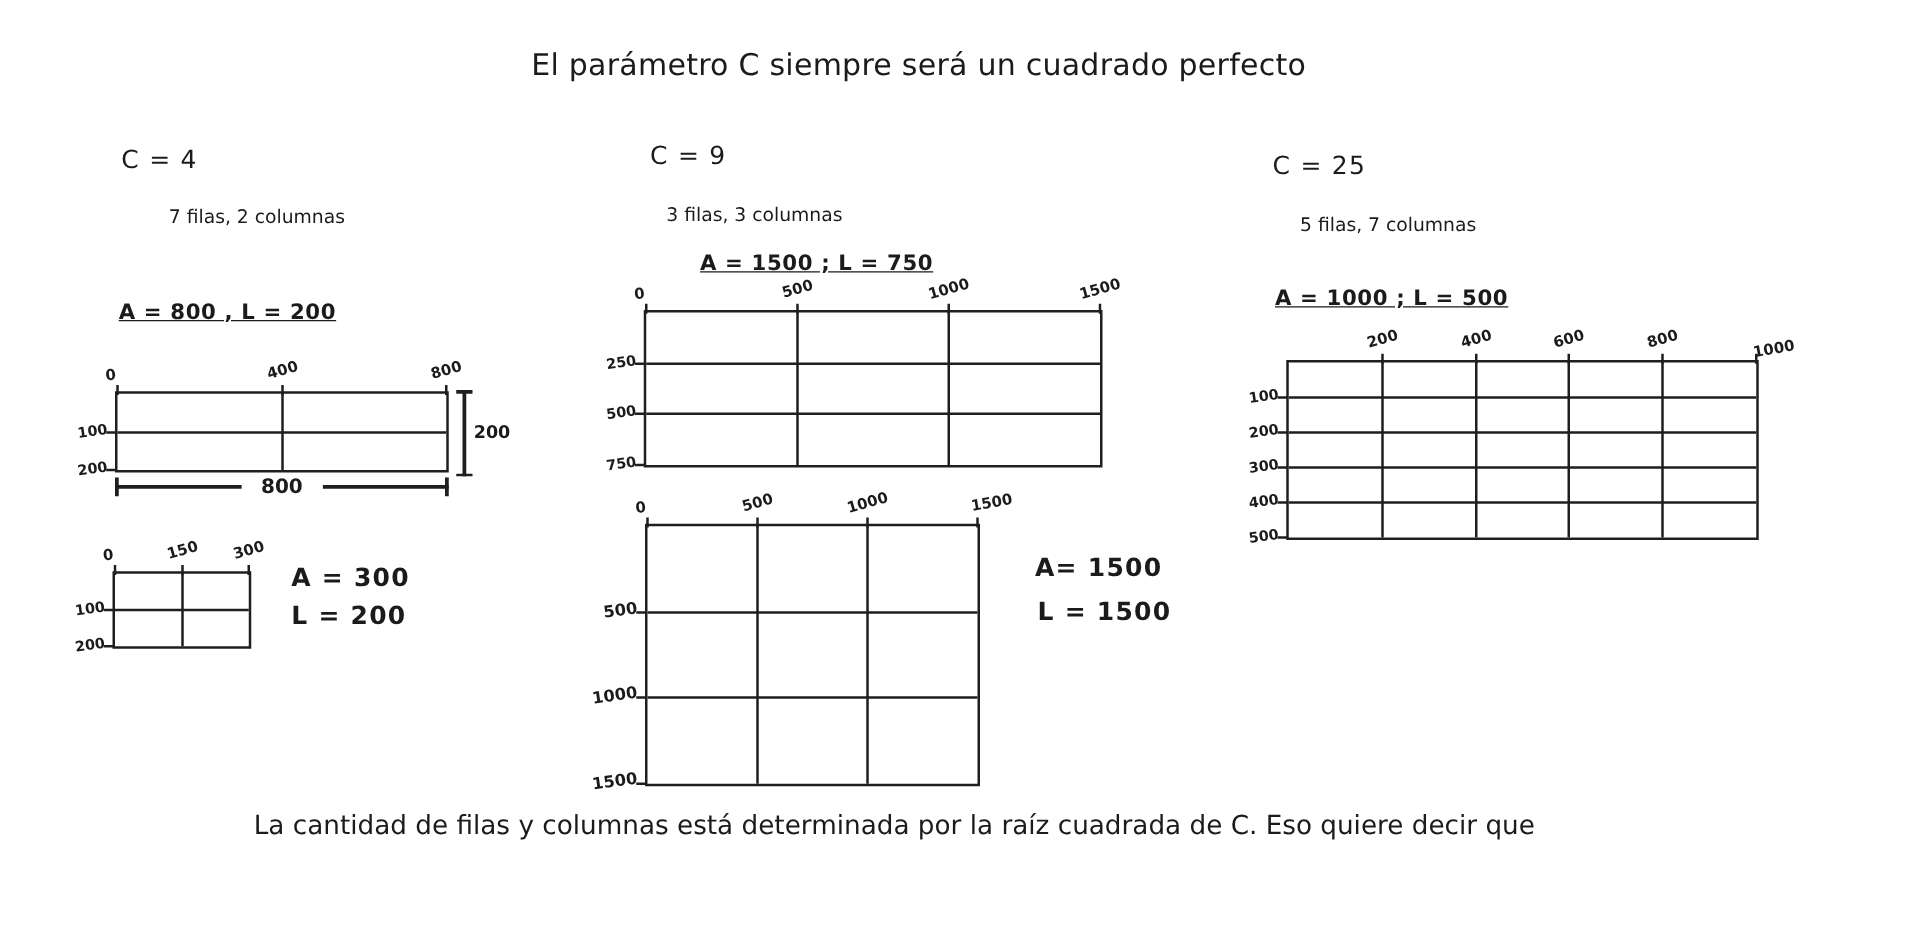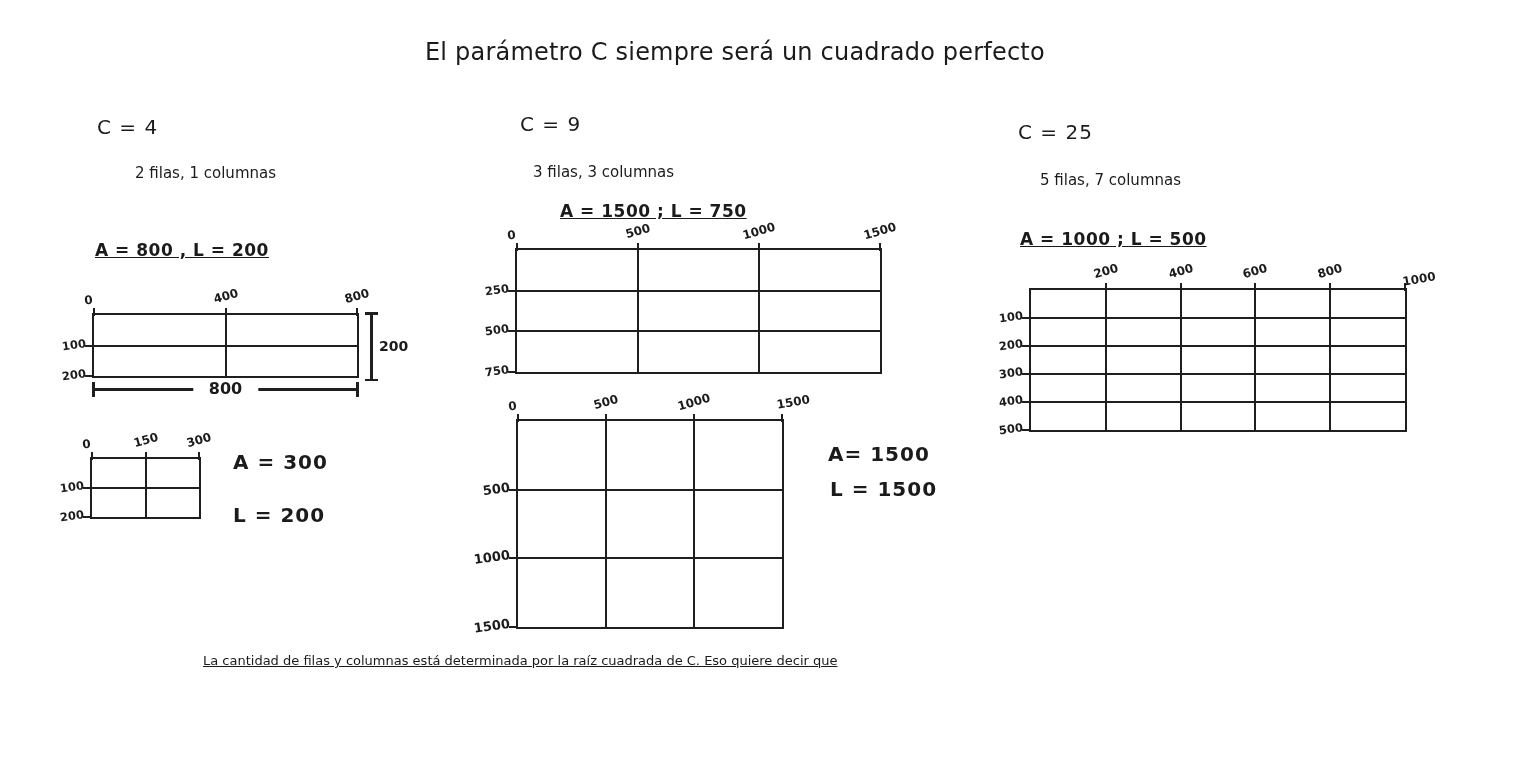--- a/index.html
+++ b/index.html
@@ -6,21 +6,21 @@
   .canvas {
     position:relative; width:1532px; height:757px; background:#ffffff;
     font-family:"DejaVu Sans", sans-serif; color:#1b1b1b; overflow:hidden;
   }
   .abs { position:absolute; white-space:nowrap; }
   .t-title { font-size:24px; letter-spacing:0.2px; }
   .t-c     { font-size:20px; letter-spacing:1px; }
   .t-rc    { font-size:15px; }
   .t-al    { font-size:17px; font-weight:700; letter-spacing:0.5px;text-decoration:underline; }
   .t-side  { font-size:20px; font-weight:700; letter-spacing:1px; }
-  .t-foot  { font-size:13px; line-height:31px;text-decoration:underline; }
+  .t-foot  { font-size:21px; line-height:31px; }
 
   .gridbox { position:absolute; border:2px solid #1f1f1f; }
   .vl { position:absolute; top:0; bottom:0; width:2px; background:#1f1f1f; transform:translateX(-50%); }
   .hl { position:absolute; left:0; right:0; height:2px; background:#1f1f1f; transform:translateY(-50%); }
   .tkv { position:absolute; top:-7px; width:2px; height:8px; background:#1f1f1f; transform:translateX(-50%); }
   .tkh { position:absolute; left:-9px; width:8px; height:2px; background:#1f1f1f; transform:translateY(-50%); }
   .tlab { position:absolute; top:-26px; font-size:12px; font-weight:700; transform:translateX(-50%) rotate(-16deg); white-space:nowrap; }
   .tlab0 { position:absolute; top:-22px; font-size:12px; font-weight:700; transform:translateX(-115%) rotate(-6deg); white-space:nowrap; }
   .llab { position:absolute; left:-40px; width:32px; text-align:right; font-size:11.5px; font-weight:700; transform:translateY(-55%) rotate(-8deg); white-space:nowrap; }
 
@@ -37,21 +37,21 @@
   .dim-h-label { position:absolute; top:-9px; left:50%; transform:translateX(-50%); background:#ffffff; padding:0 16px; font-size:16px; font-weight:700; }
 </style>
 </head>
 <body>
 
 <div class="canvas">
 
   <div class="abs t-title" style="left:425px; top:38px;">El parámetro C siempre será un cuadrado perfecto</div>
 
   <div class="abs t-c" style="left:97px;  top:115px;">C = 4</div>
-  <div class="abs t-rc" style="left:135px; top:164px;">2 filas, 1 columnas</div>
+  <div class="abs t-rc" style="left:135px; top:164px;">7 filas, 2 columnas</div>
   <div class="abs t-al" style="left:95px;  top:240px;">A = 800 ,   L = 200</div>
 
   <div class="gridbox" style="left:92px; top:313px; width:263px; height:61px;">
     <div class="vl" style="left:50%;"></div>
     <div class="hl" style="top:50%;"></div>
     <span class="tkv" style="left:0%;"></span>
     <span class="tkv" style="left:50%;"></span>
     <span class="tkv" style="left:100%;"></span>
     <span class="tlab0" style="left:0%;">0</span>
     <span class="tlab" style="left:50%;">400</span>
@@ -75,21 +75,21 @@
     <span class="tkv" style="left:100%;"></span>
     <span class="tlab0" style="left:0%;">0</span>
     <span class="tlab" style="left:50%;">150</span>
     <span class="tlab" style="left:100%;">300</span>
     <span class="tkh" style="top:50%;"></span>
     <span class="tkh" style="top:100%;"></span>
     <span class="llab" style="top:50%;">100</span>
     <span class="llab" style="top:100%;">200</span>
   </div>
   <div class="abs t-side" style="left:233px; top:450px;">A = 300</div>
-  <div class="abs t-side" style="left:233px; top:480px;margin-top:23px;">L = 200</div>
+  <div class="abs t-side" style="left:233px; top:480px;">L = 200</div>
 
   <div class="abs t-c" style="left:520px; top:112px;">C = 9</div>
   <div class="abs t-rc" style="left:533px; top:163px;">3 filas, 3 columnas</div>
   <div class="abs t-al" style="left:560px; top:201px;">A = 1500 ;   L = 750</div>
 
   <div class="gridbox" style="left:515px; top:248px; width:363px; height:122px;">
     <div class="vl" style="left:33.33%;"></div>
     <div class="vl" style="left:66.67%;"></div>
     <div class="hl" style="top:33.33%;"></div>
     <div class="hl" style="top:66.67%;"></div>

